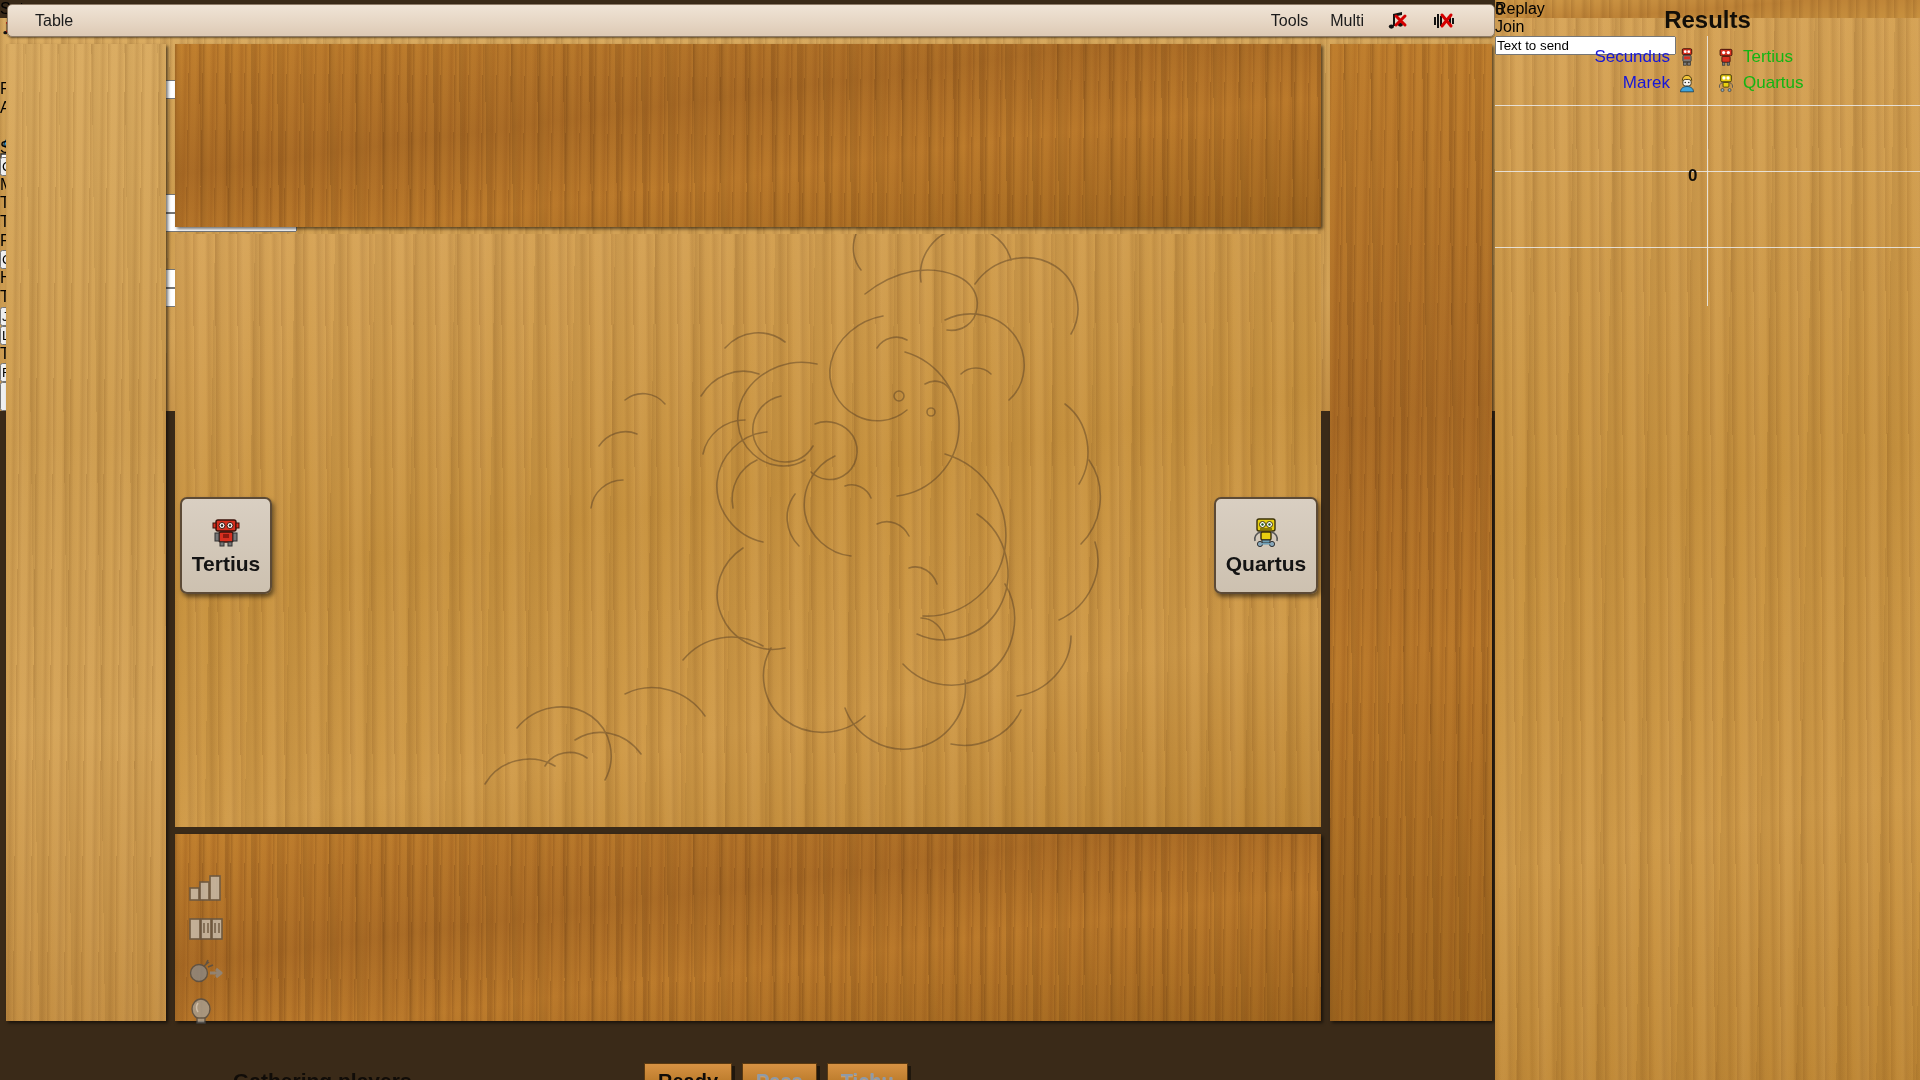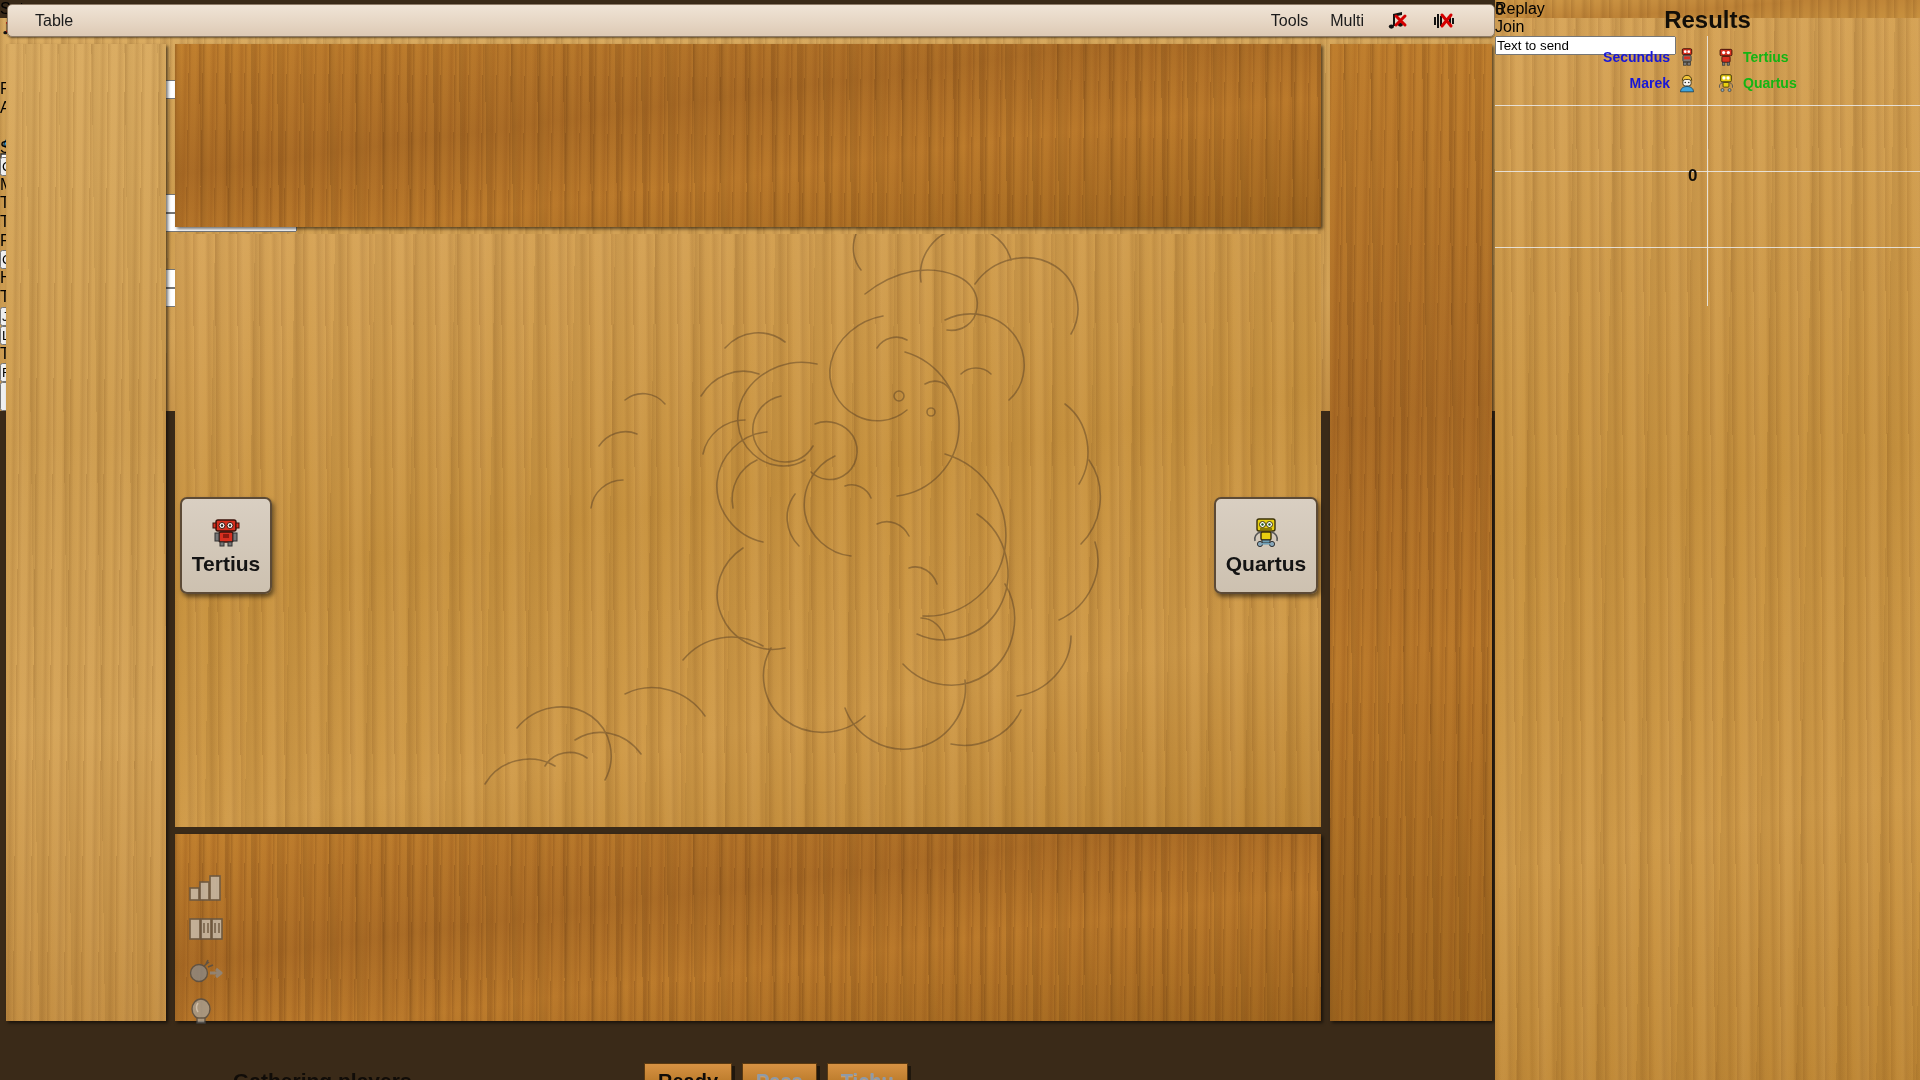--- a/index.html
+++ b/index.html
@@ -121,21 +121,21 @@
     position: absolute; top: 6px; width: 100%; text-align: center;
     font-size: 24px; font-weight: bold; color: #120e08;
   }
   .divider-v { position: absolute; left: 212px; top: 36px; width: 1px; height: 270px; background: rgba(235,235,235,.85); }
   .divider-h { position: absolute; left: 0; width: 425px; height: 1px; background: rgba(235,235,235,.85); }
   #dh1 { top: 105px; }
   #dh2 { top: 171px; }
   #dh3 { top: 247px; }
 
   .team-row { position: absolute; display: flex; align-items: center; height: 26px; }
-  .team-name { font-size: 14px; font-weight: bold; }
+  .team-name { font-size: 17px; font-weight: normal; }
   .team-blue { color: #1717d8; }
   .team-green { color: #13b513; }
 
   #tr-secundus { left: 0; top: 44px; width: 208px; justify-content: flex-end; gap: 7px; padding-right: 6px; }
   #tr-marek    { left: 0; top: 70px; width: 208px; justify-content: flex-end; gap: 7px; padding-right: 6px; }
   #tr-tertius  { left: 215px; top: 44px; gap: 7px; padding-left: 6px; }
   #tr-quartus  { left: 215px; top: 70px; gap: 7px; padding-left: 6px; }
 
   .score { position: absolute; font-size: 17px; font-weight: bold; color: #120e08; }
   #score-a { left: 193px; top: 166px; }

